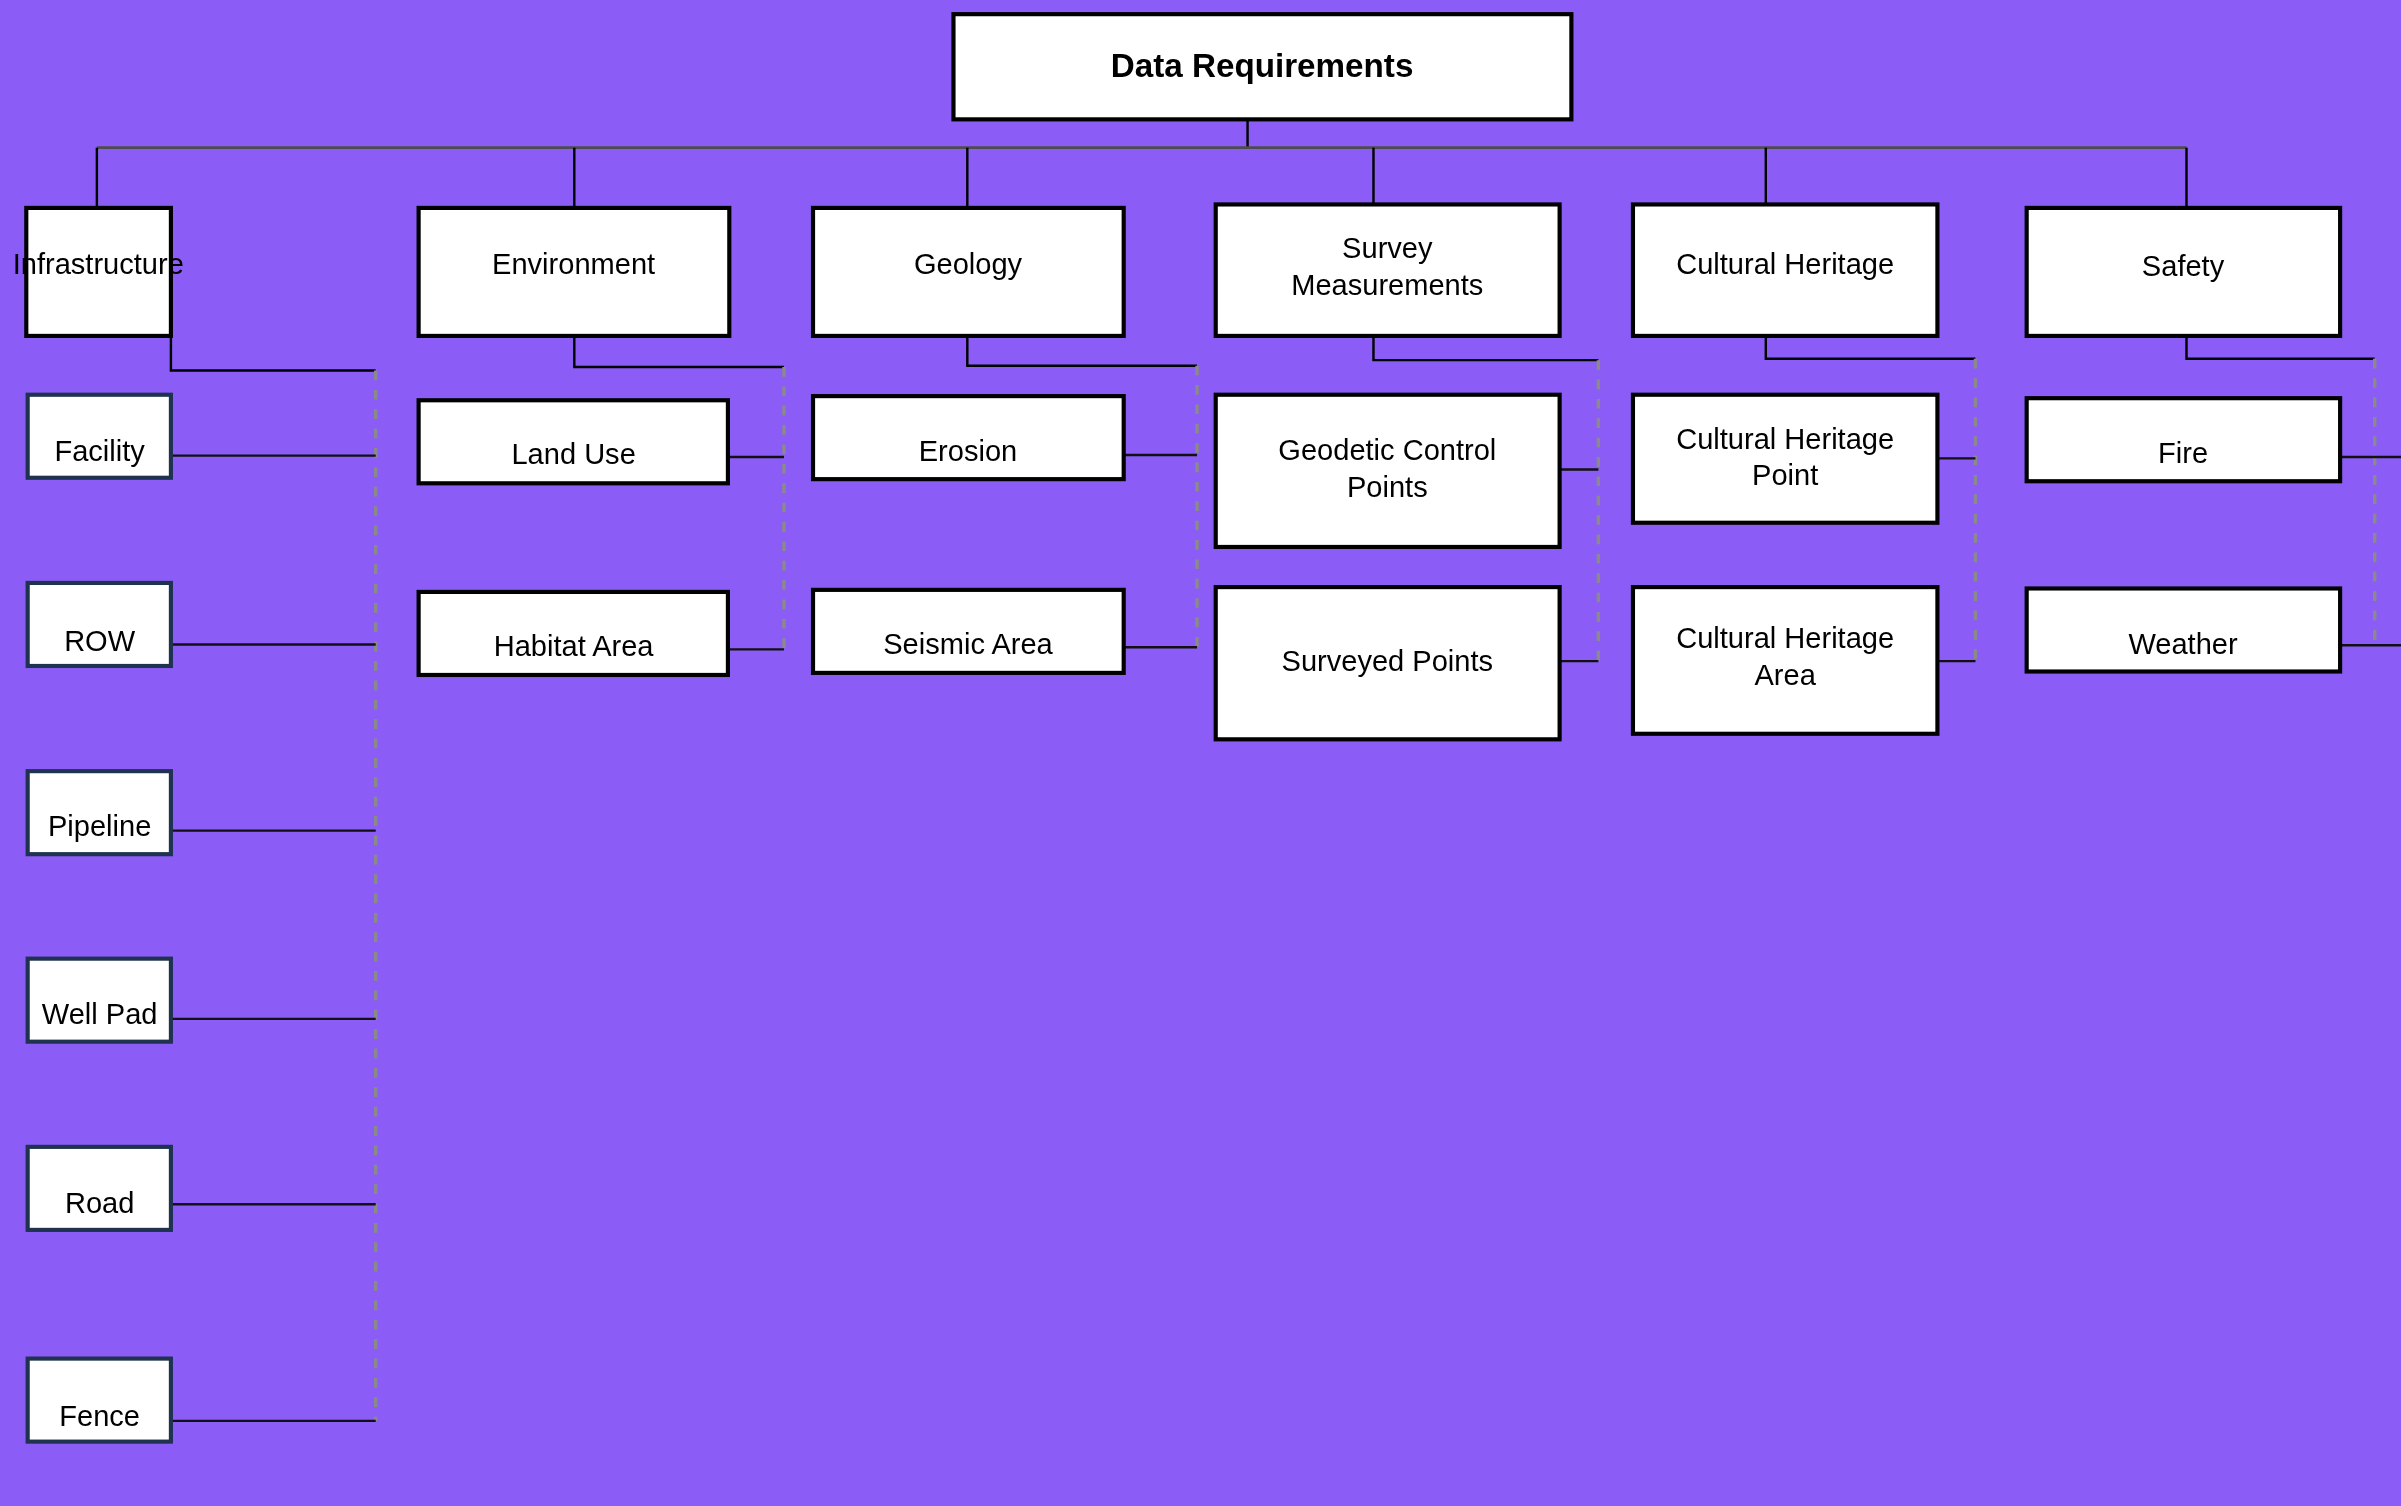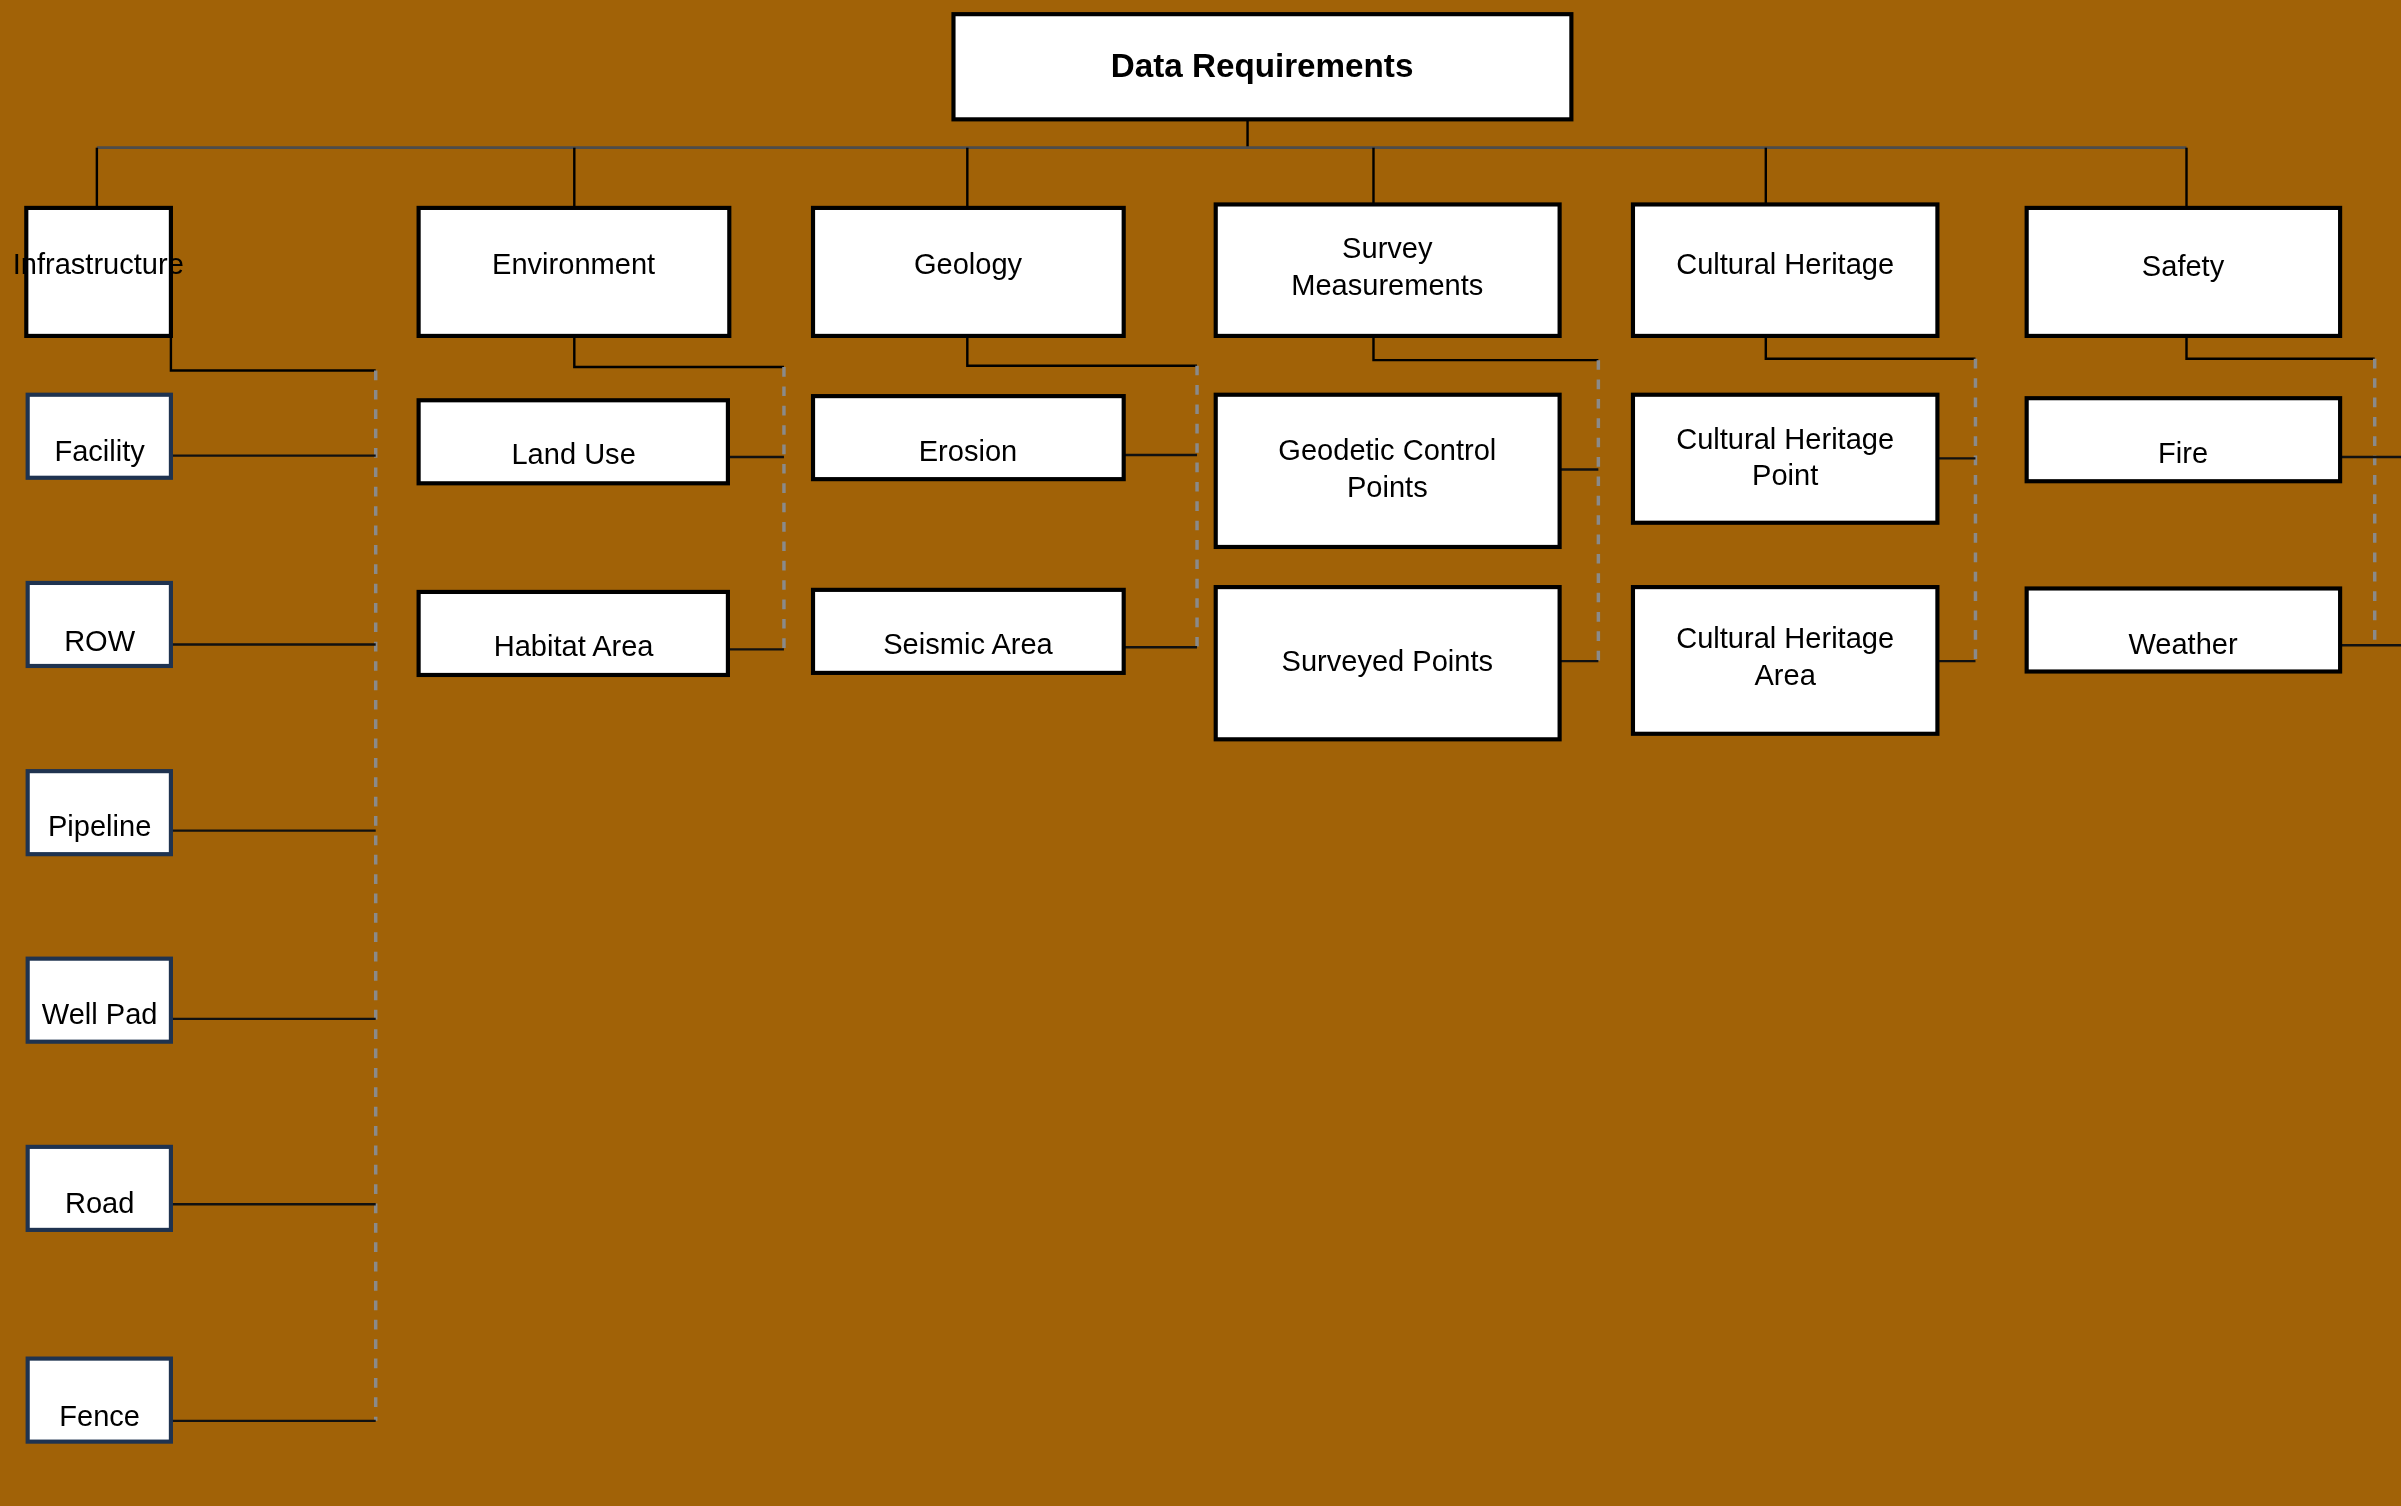--- a/index.html
+++ b/index.html
@@ -11,21 +11,21 @@
   body {
     font-family: "Liberation Sans", sans-serif;
     width: 2401px;
     height: 1507px;
     overflow: hidden;
   }
   #diagram-root {
     position: relative;
     width: 2401px;
     height: 1507px;
-    background: #a16207;
+    background: #8b5cf6;
   }
   svg.diagram {
     display: block;
     width: 2401px;
     height: 1507px;
   }
   .node-box {
     fill: #ffffff;
   }
   .node-box.root {

